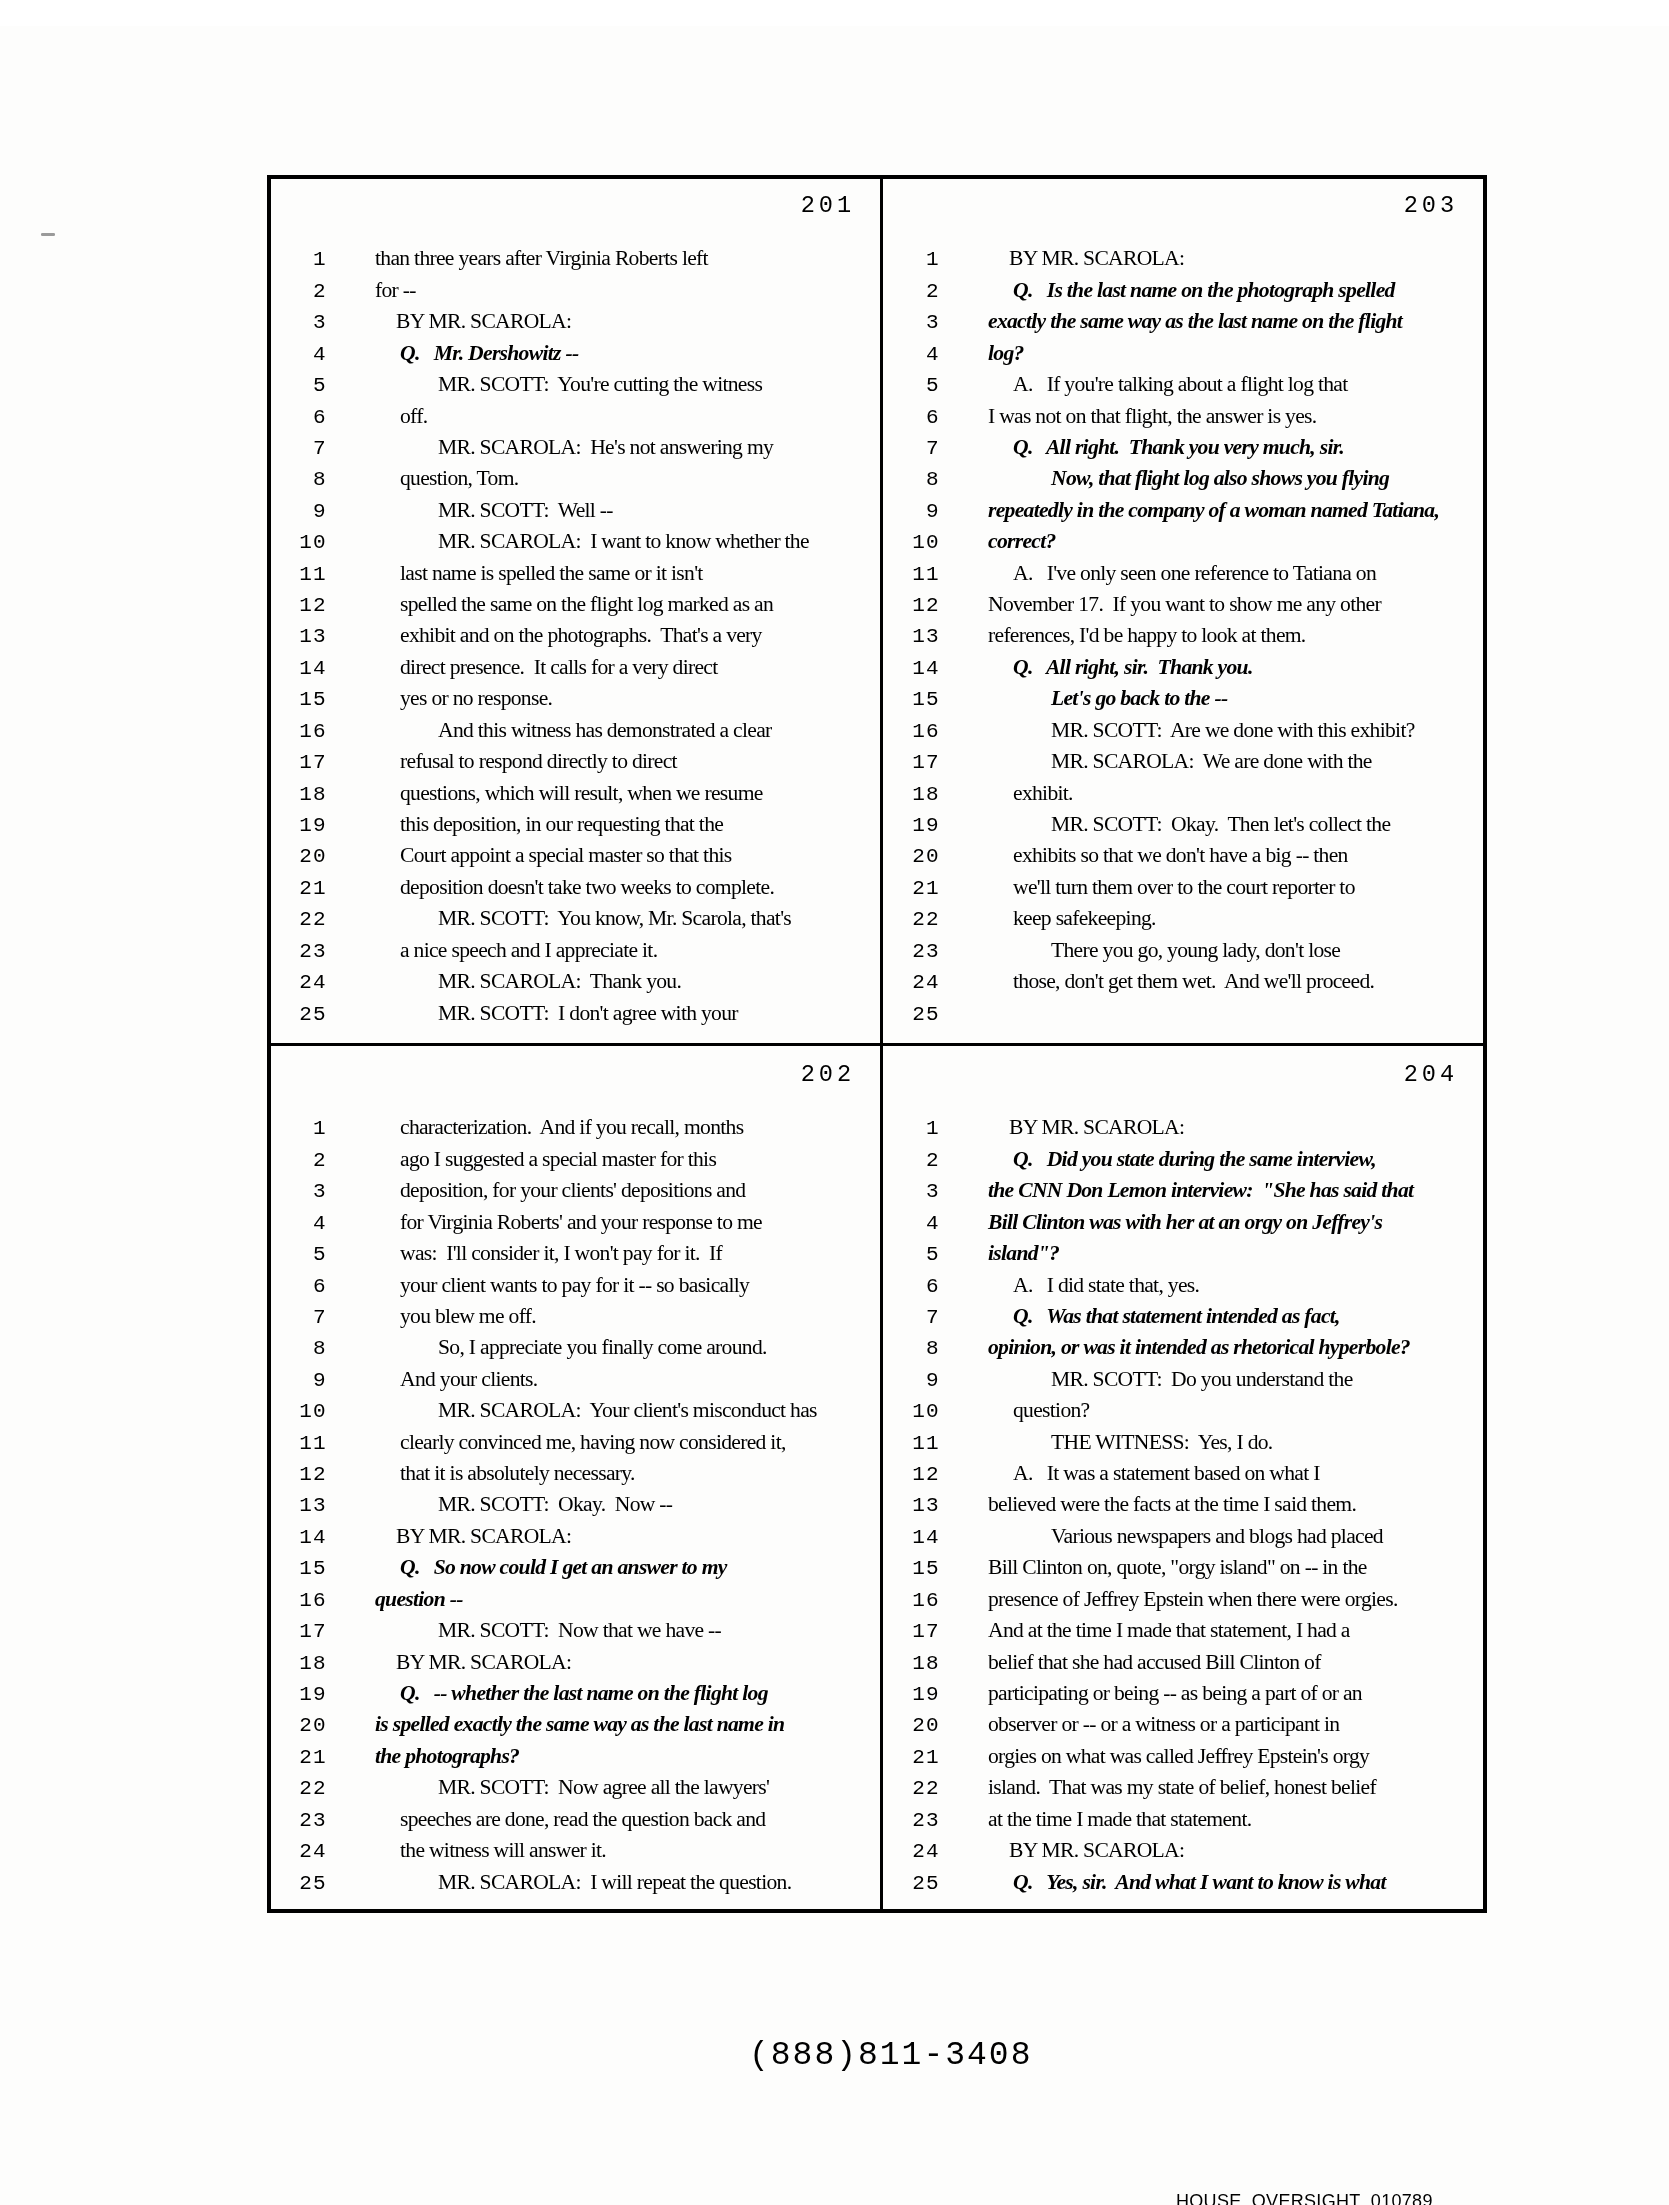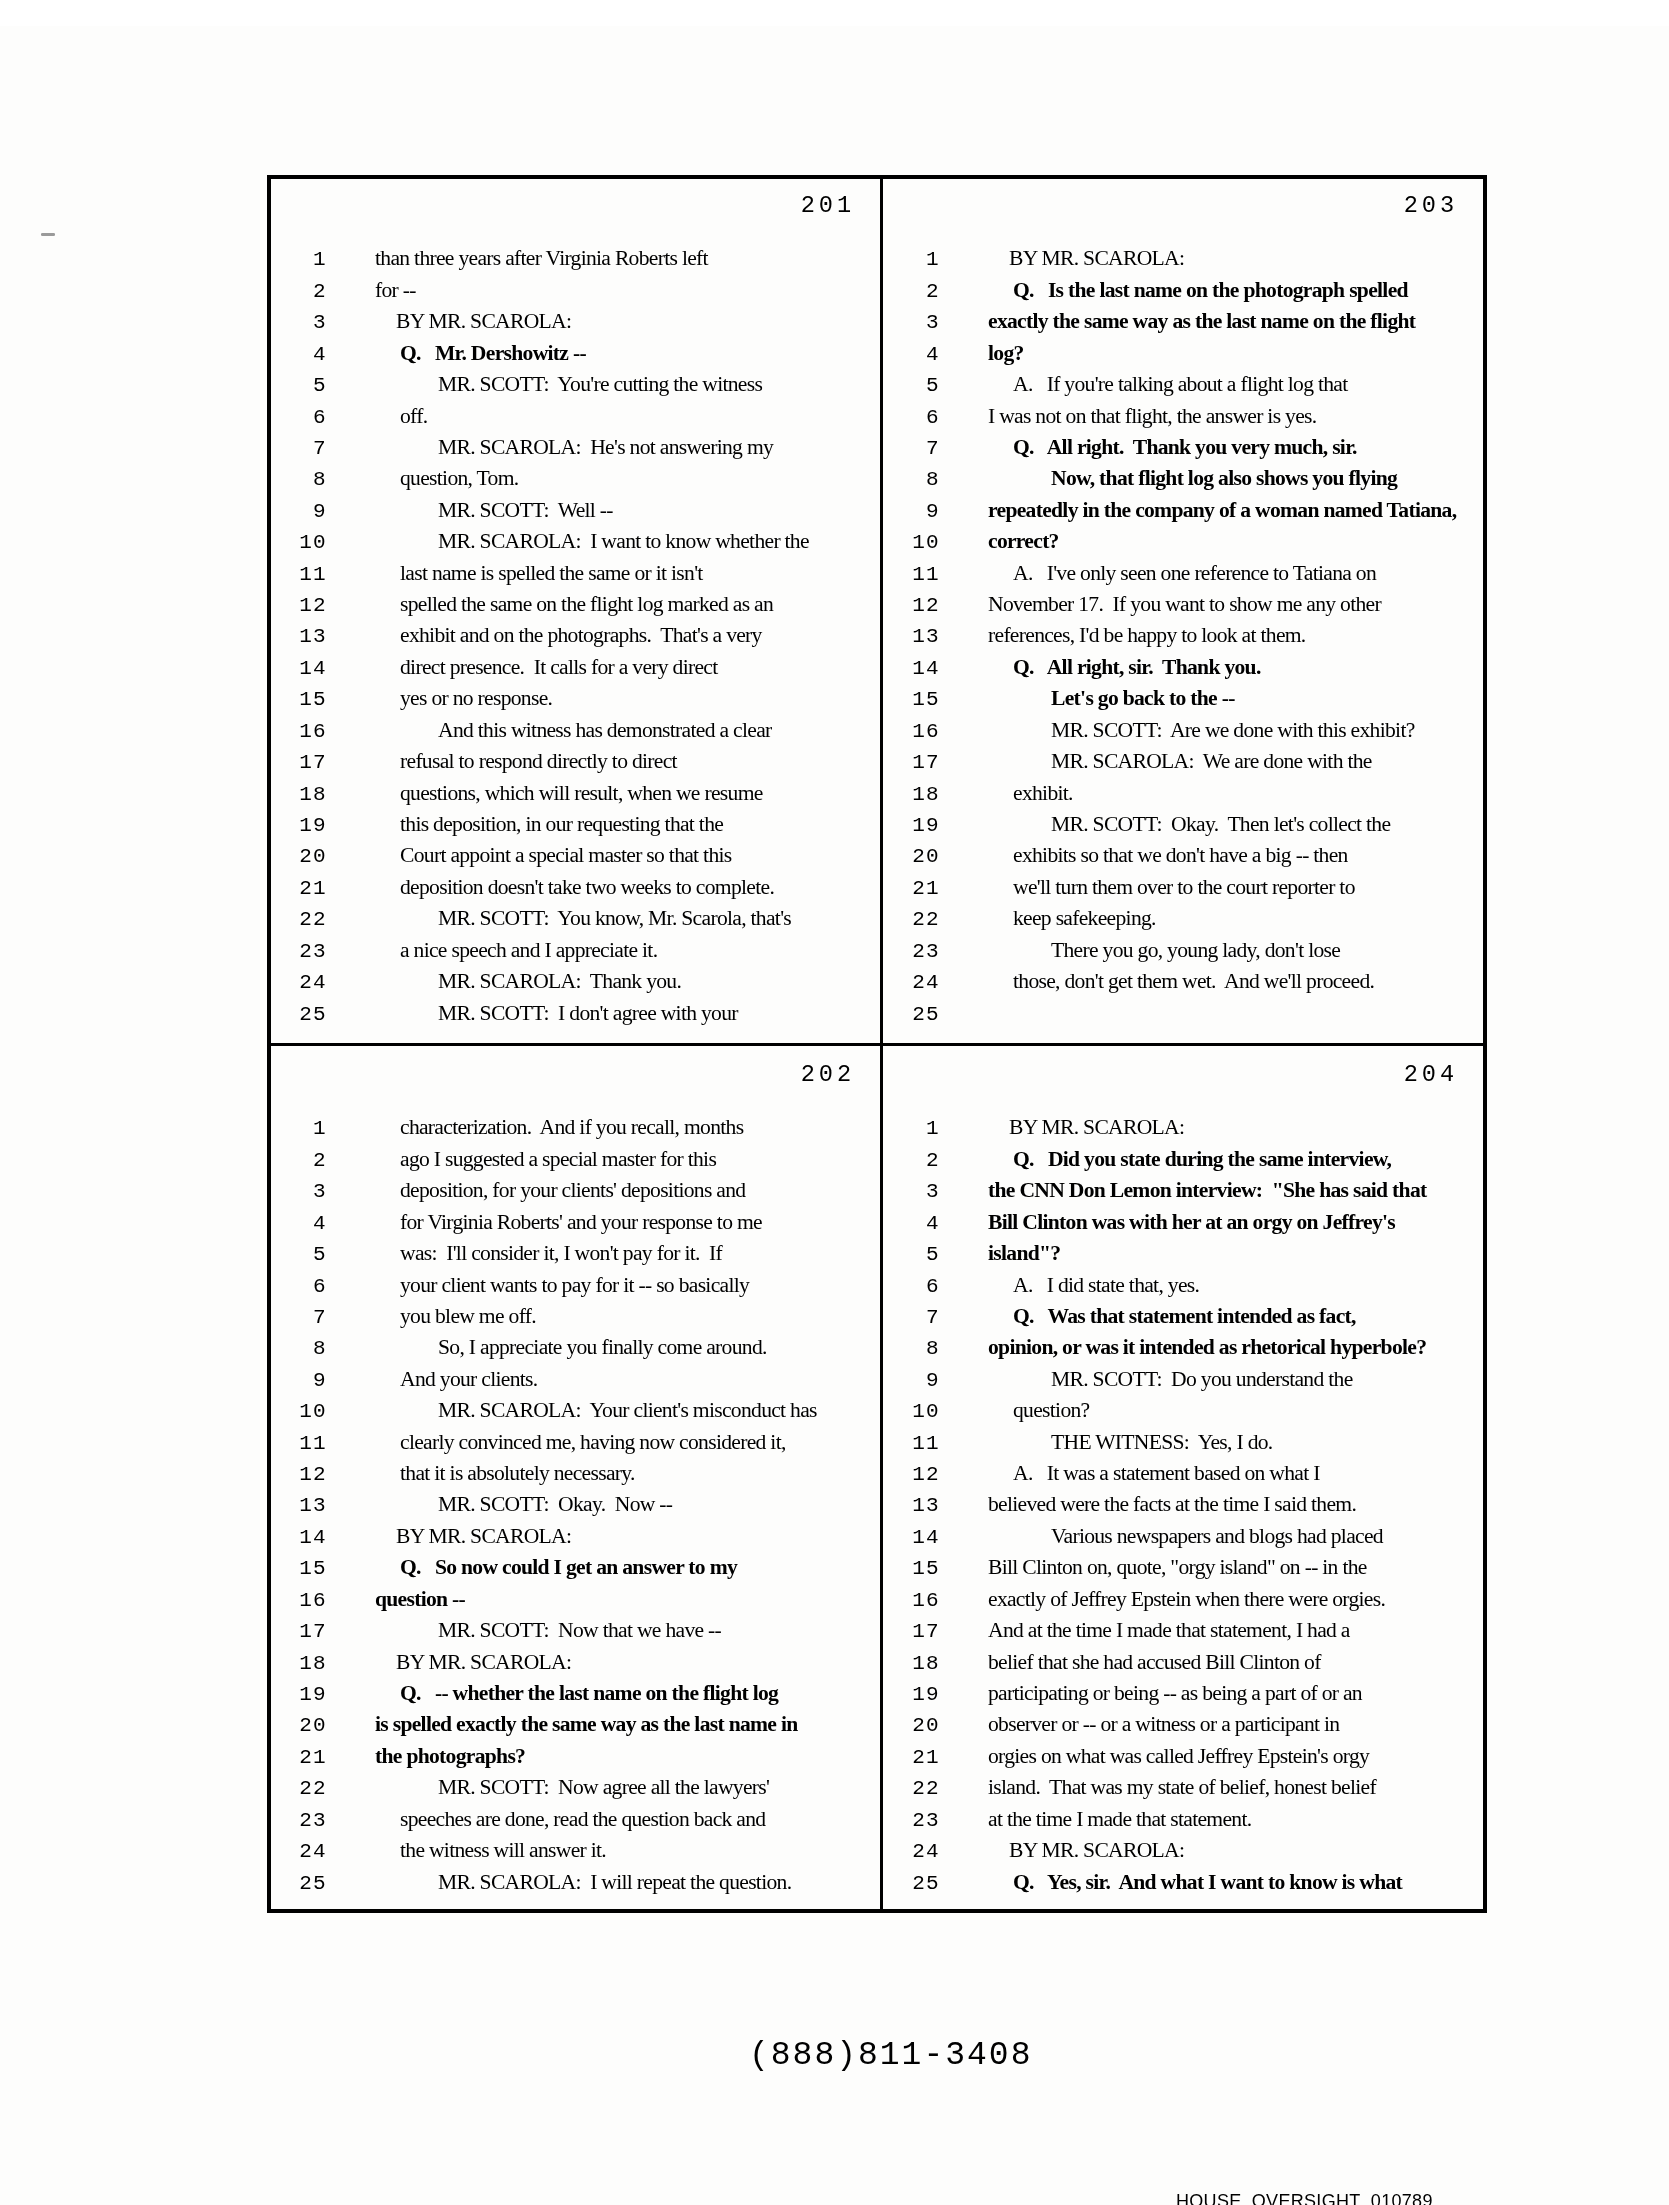--- a/index.html
+++ b/index.html
@@ -18,21 +18,21 @@
            font-size:23.6px;letter-spacing:3.9px;}
   .row{position:absolute;left:0;width:100%;height:31px;}
   .num{position:absolute;left:0;top:3.3px;width:55px;text-align:right;
        font-family:"Liberation Mono","DejaVu Sans Mono",monospace;
        font-size:21px;letter-spacing:1.3px;}
   .txt{position:absolute;top:1.3px;font-size:21.6px;letter-spacing:-0.7px;white-space:pre;}
   .t-cont{left:103px;}
   .t-by{left:124px;}
   .t-q{left:128px;}
   .t-sp{left:166px;text-align:right;}
-  .bold{font-weight:bold;}
+  .bold{font-weight:bold;font-style:italic;}
   .folio{position:absolute;top:1915px;left:0;width:1460px;text-align:right;
          font-family:"Liberation Mono","DejaVu Sans Mono",monospace;font-size:31px;letter-spacing:0.7px;}
   .site{position:absolute;top:1972px;left:634px;
         font-family:"Liberation Mono","DejaVu Sans Mono",monospace;font-size:33px;letter-spacing:1.3px;}
   .phone{position:absolute;top:2011px;left:749px;
          font-family:"Liberation Mono","DejaVu Sans Mono",monospace;font-size:33px;letter-spacing:2px;}
   .stamp{position:absolute;top:2165px;left:1176px;
          font-family:"Liberation Sans",sans-serif;font-size:18px;letter-spacing:0.3px;}
   .artifact{position:absolute;left:41px;top:207px;width:14.4px;height:3.3px;background:#9a9a9a;border-radius:1.3px;}
 </style>
@@ -414,21 +414,21 @@
       <div class="row" style="top: 474px;">
         <span class="num">14</span>
         <span class="txt t-sp">Various newspapers and blogs had placed</span>
       </div>
       <div class="row" style="top: 505px;">
         <span class="num">15</span>
         <span class="txt t-cont">Bill Clinton on, quote, "orgy island" on -- in the</span>
       </div>
       <div class="row" style="top: 537px;">
         <span class="num">16</span>
-        <span class="txt t-cont">exactly of Jeffrey Epstein when there were orgies.</span>
+        <span class="txt t-cont">presence of Jeffrey Epstein when there were orgies.</span>
       </div>
       <div class="row" style="top: 568px;">
         <span class="num">17</span>
         <span class="txt t-cont">And at the time I made that statement, I had a</span>
       </div>
       <div class="row" style="top: 600px;">
         <span class="num">18</span>
         <span class="txt t-cont">belief that she had accused Bill Clinton of</span>
       </div>
       <div class="row" style="top: 631px;">

